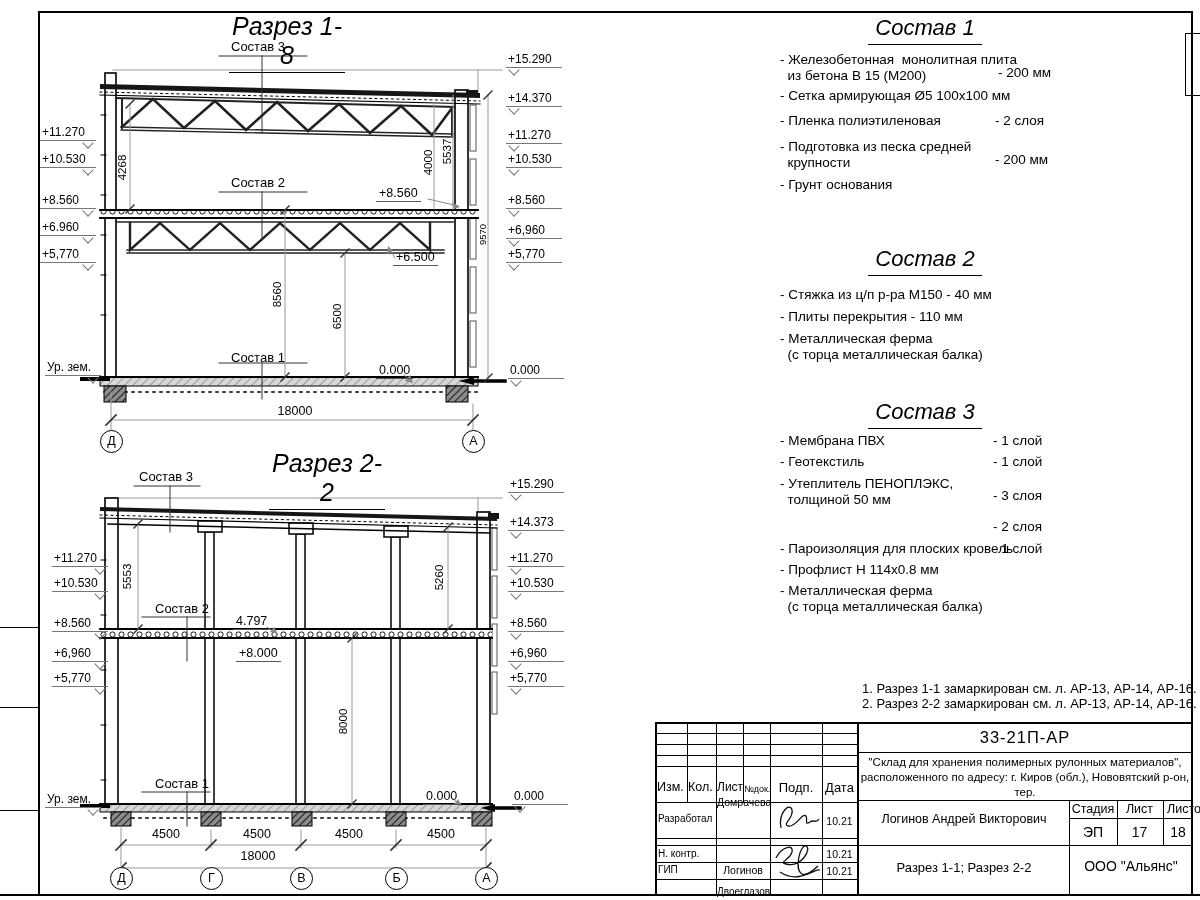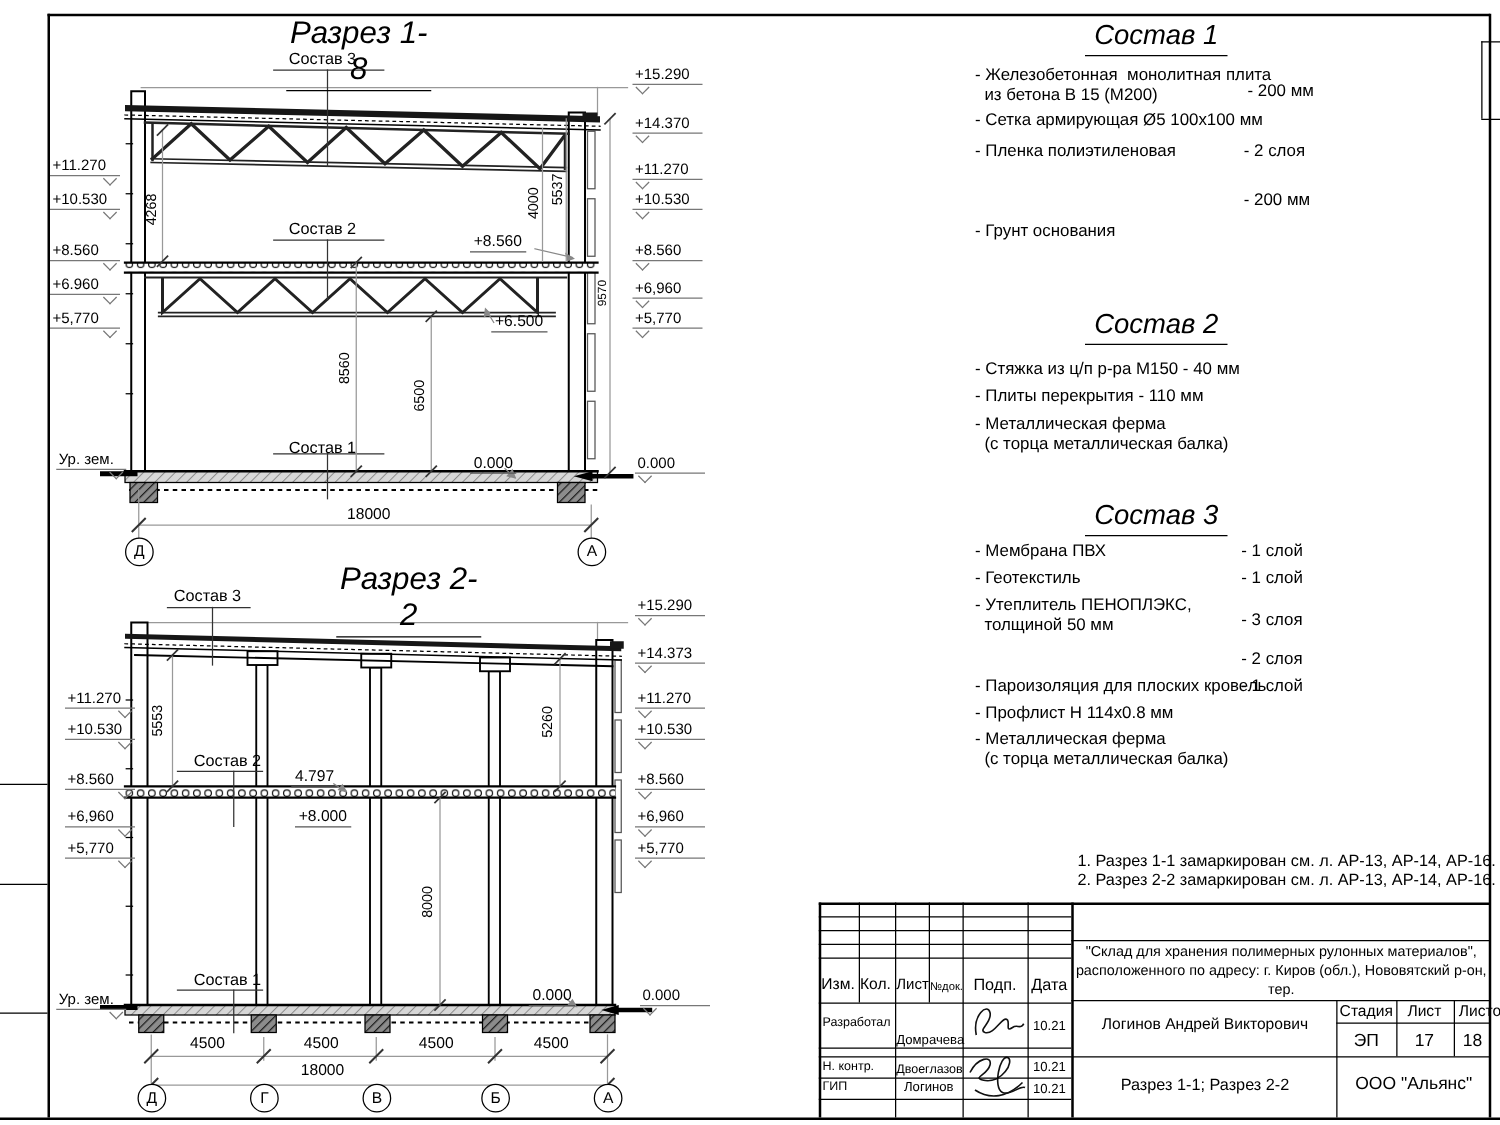--- a/index.html
+++ b/index.html
@@ -321,20 +321,22 @@
   <div class="ax" style="left:385px;top:867px">Б</div>
   <div class="ax" style="left:475px;top:867px">А</div>
 
   <div class="comp-title" style="left:868px;top:15px;width:106px">Состав 1</div>
   <div class="cn" style="left:780px;top:52px">- Железобетонная  монолитная плита
   из бетона В 15 (М200)</div>
   <div class="cq" style="left:998px;top:65px">- 200 мм</div>
   <div class="cn" style="left:780px;top:88px">- Сетка армирующая Ø5 100x100 мм</div>
   <div class="cn" style="left:780px;top:113px">- Пленка полиэтиленовая</div>
   <div class="cq" style="left:995px;top:113px">-  2 слоя</div>
+  <div class="cn" style="left:780px;top:139px">- Подготовка из песка средней
+  крупности</div>
   <div class="cq" style="left:995px;top:152px">- 200 мм</div>
   <div class="cn" style="left:780px;top:177px">- Грунт основания</div>
 
   <div class="comp-title" style="left:868px;top:246px;width:106px">Состав 2</div>
   <div class="cn" style="left:780px;top:287px">- Стяжка из ц/п р-ра М150 - 40 мм</div>
   <div class="cn" style="left:780px;top:309px">- Плиты перекрытия - 110 мм</div>
   <div class="cn" style="left:780px;top:331px">- Металлическая ферма
   (с торца металлическая балка)</div>
 
   <div class="comp-title" style="left:868px;top:399px;width:106px">Состав 3</div>
@@ -373,36 +375,37 @@
   <div class="vl" style="left:822px;top:722px;height:172px"></div>
   <div class="vl2" style="left:857px;top:722px;height:172px"></div>
   <div class="hl" style="left:857px;top:752px;width:335px"></div>
   <div class="hl" style="left:857px;top:800px;width:335px"></div>
   <div class="hl" style="left:857px;top:845px;width:335px"></div>
   <div class="vl" style="left:1069px;top:800px;height:94px"></div>
   <div class="vl" style="left:1117px;top:800px;height:45px"></div>
   <div class="vl" style="left:1163px;top:800px;height:45px"></div>
   <div class="hl" style="left:1069px;top:818px;width:123px"></div>
 
+  <div class="tbt ctr" style="left:860px;top:728px;width:330px;font-size:16.5px;letter-spacing:1px">33-21П-АР</div>
   <div class="pname" style="left:859px;top:755px;width:332px;height:44px">"Склад для хранения полимерных рулонных материалов",
 расположенного по адресу: г. Киров (обл.), Нововятский р-он, тер.
 слобода Сошени, ул. Ёлочная, д. 1.</div>
 
   <div class="tbt" style="left:657px;top:780px;width:30px;font-size:12.5px">Изм.</div>
   <div class="tbt" style="left:688px;top:780px;width:28px;font-size:12.5px">Кол.</div>
   <div class="tbt" style="left:717px;top:780px;width:26px;font-size:12px">Лист</div>
   <div class="tbt" style="left:744px;top:784px;width:26px;font-size:9px">№док.</div>
   <div class="tbt ctr" style="left:771px;top:780px;width:50px;font-size:13px">Подп.</div>
   <div class="tbt ctr" style="left:823px;top:780px;width:33px;font-size:13px">Дата</div>
 
   <div class="tbt" style="left:658px;top:813px;font-size:10px">Разработал</div>
-  <div class="tbt ctr" style="left:717px;top:826px;width:52px;font-size:10.5px">Домрачева</div>
+  <div class="tbt ctr" style="left:717px;top:796px;width:52px;font-size:10.5px">Домрачева</div>
   <div class="tbt ctr" style="left:823px;top:815px;width:33px;font-size:10.5px">10.21</div>
   <div class="tbt" style="left:658px;top:848px;font-size:10px">Н. контр.</div>
-  <div class="tbt ctr" style="left:717px;top:850px;width:52px;font-size:10px">Двоеглазов</div>
+  <div class="tbt ctr" style="left:717px;top:886px;width:52px;font-size:10px">Двоеглазов</div>
   <div class="tbt ctr" style="left:823px;top:848px;width:33px;font-size:10.5px">10.21</div>
   <div class="tbt" style="left:658px;top:864px;font-size:10px">ГИП</div>
   <div class="tbt ctr" style="left:717px;top:864px;width:52px;font-size:10.5px">Логинов</div>
   <div class="tbt ctr" style="left:823px;top:865px;width:33px;font-size:10.5px">10.21</div>
 
   <div class="tbt ctr" style="left:859px;top:812px;width:210px;font-size:12.5px">Логинов Андрей Викторович</div>
   <div class="tbt ctr" style="left:1070px;top:802px;width:46px;font-size:12.5px">Стадия</div>
   <div class="tbt ctr" style="left:1117px;top:802px;width:45px;font-size:12.5px">Лист</div>
   <div class="tbt" style="left:1167px;top:802px;font-size:12.5px">Листов</div>
   <div class="tbt ctr" style="left:1070px;top:824px;width:46px;font-size:14px">ЭП</div>

